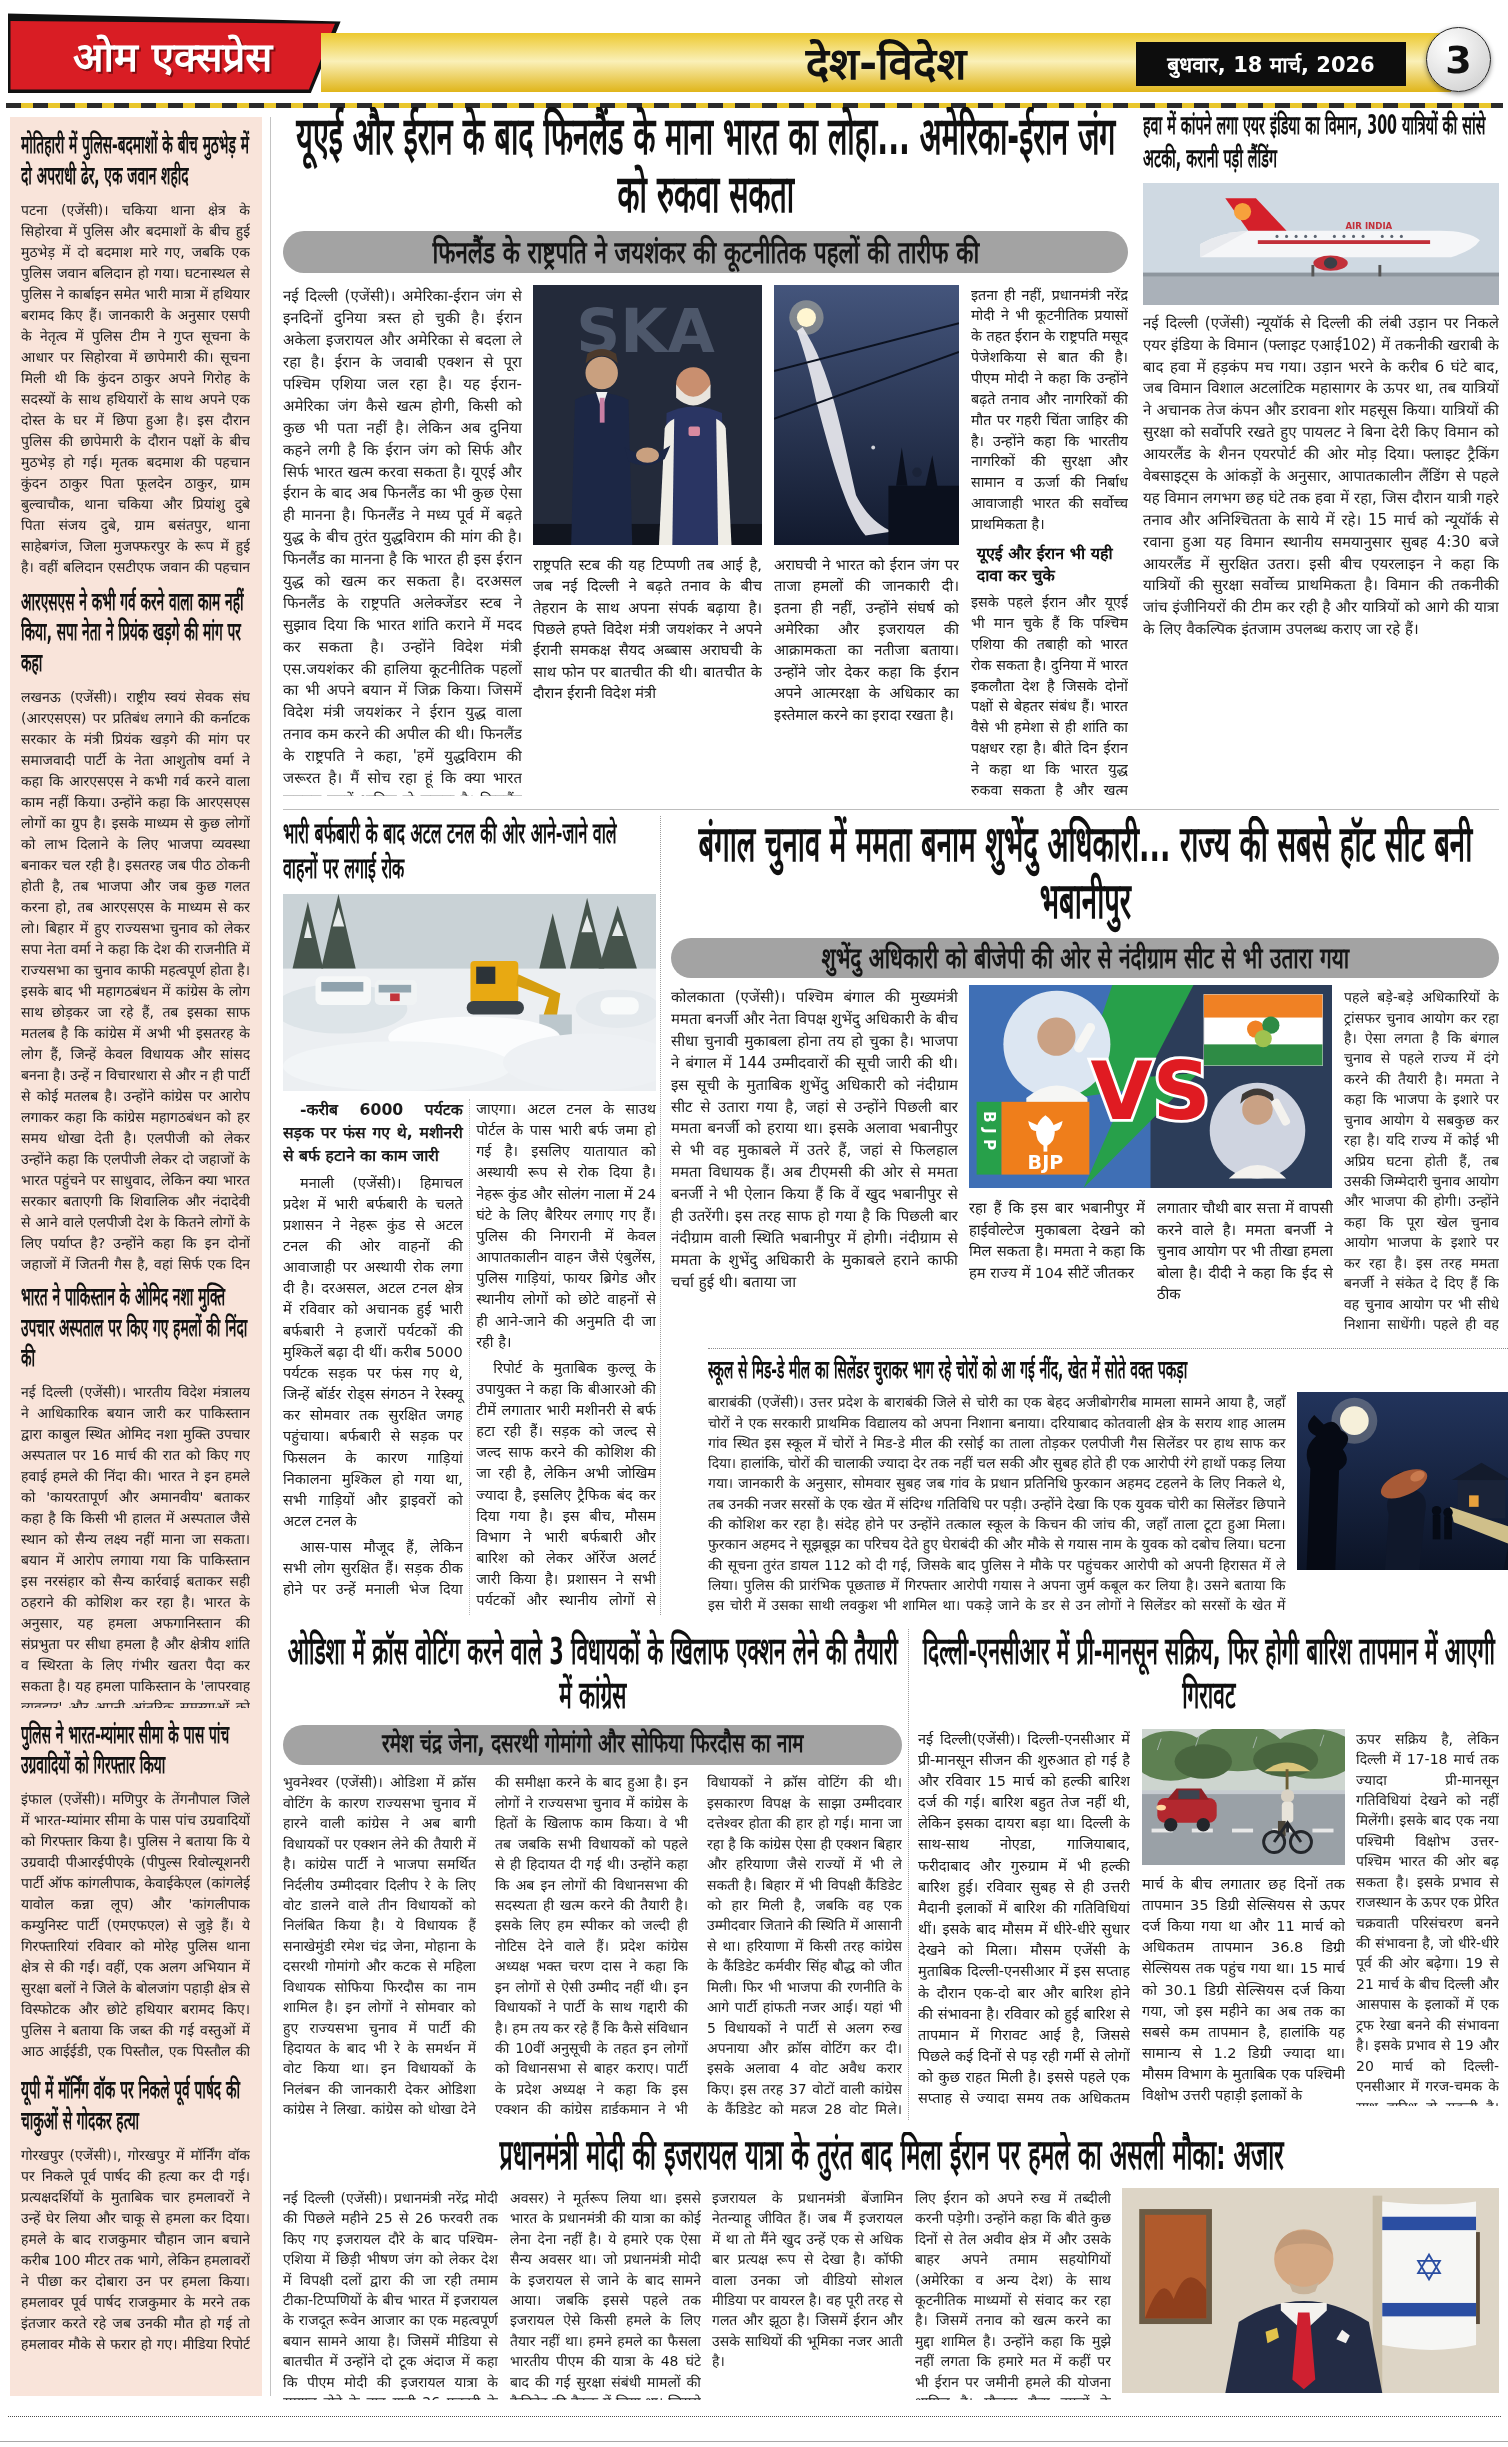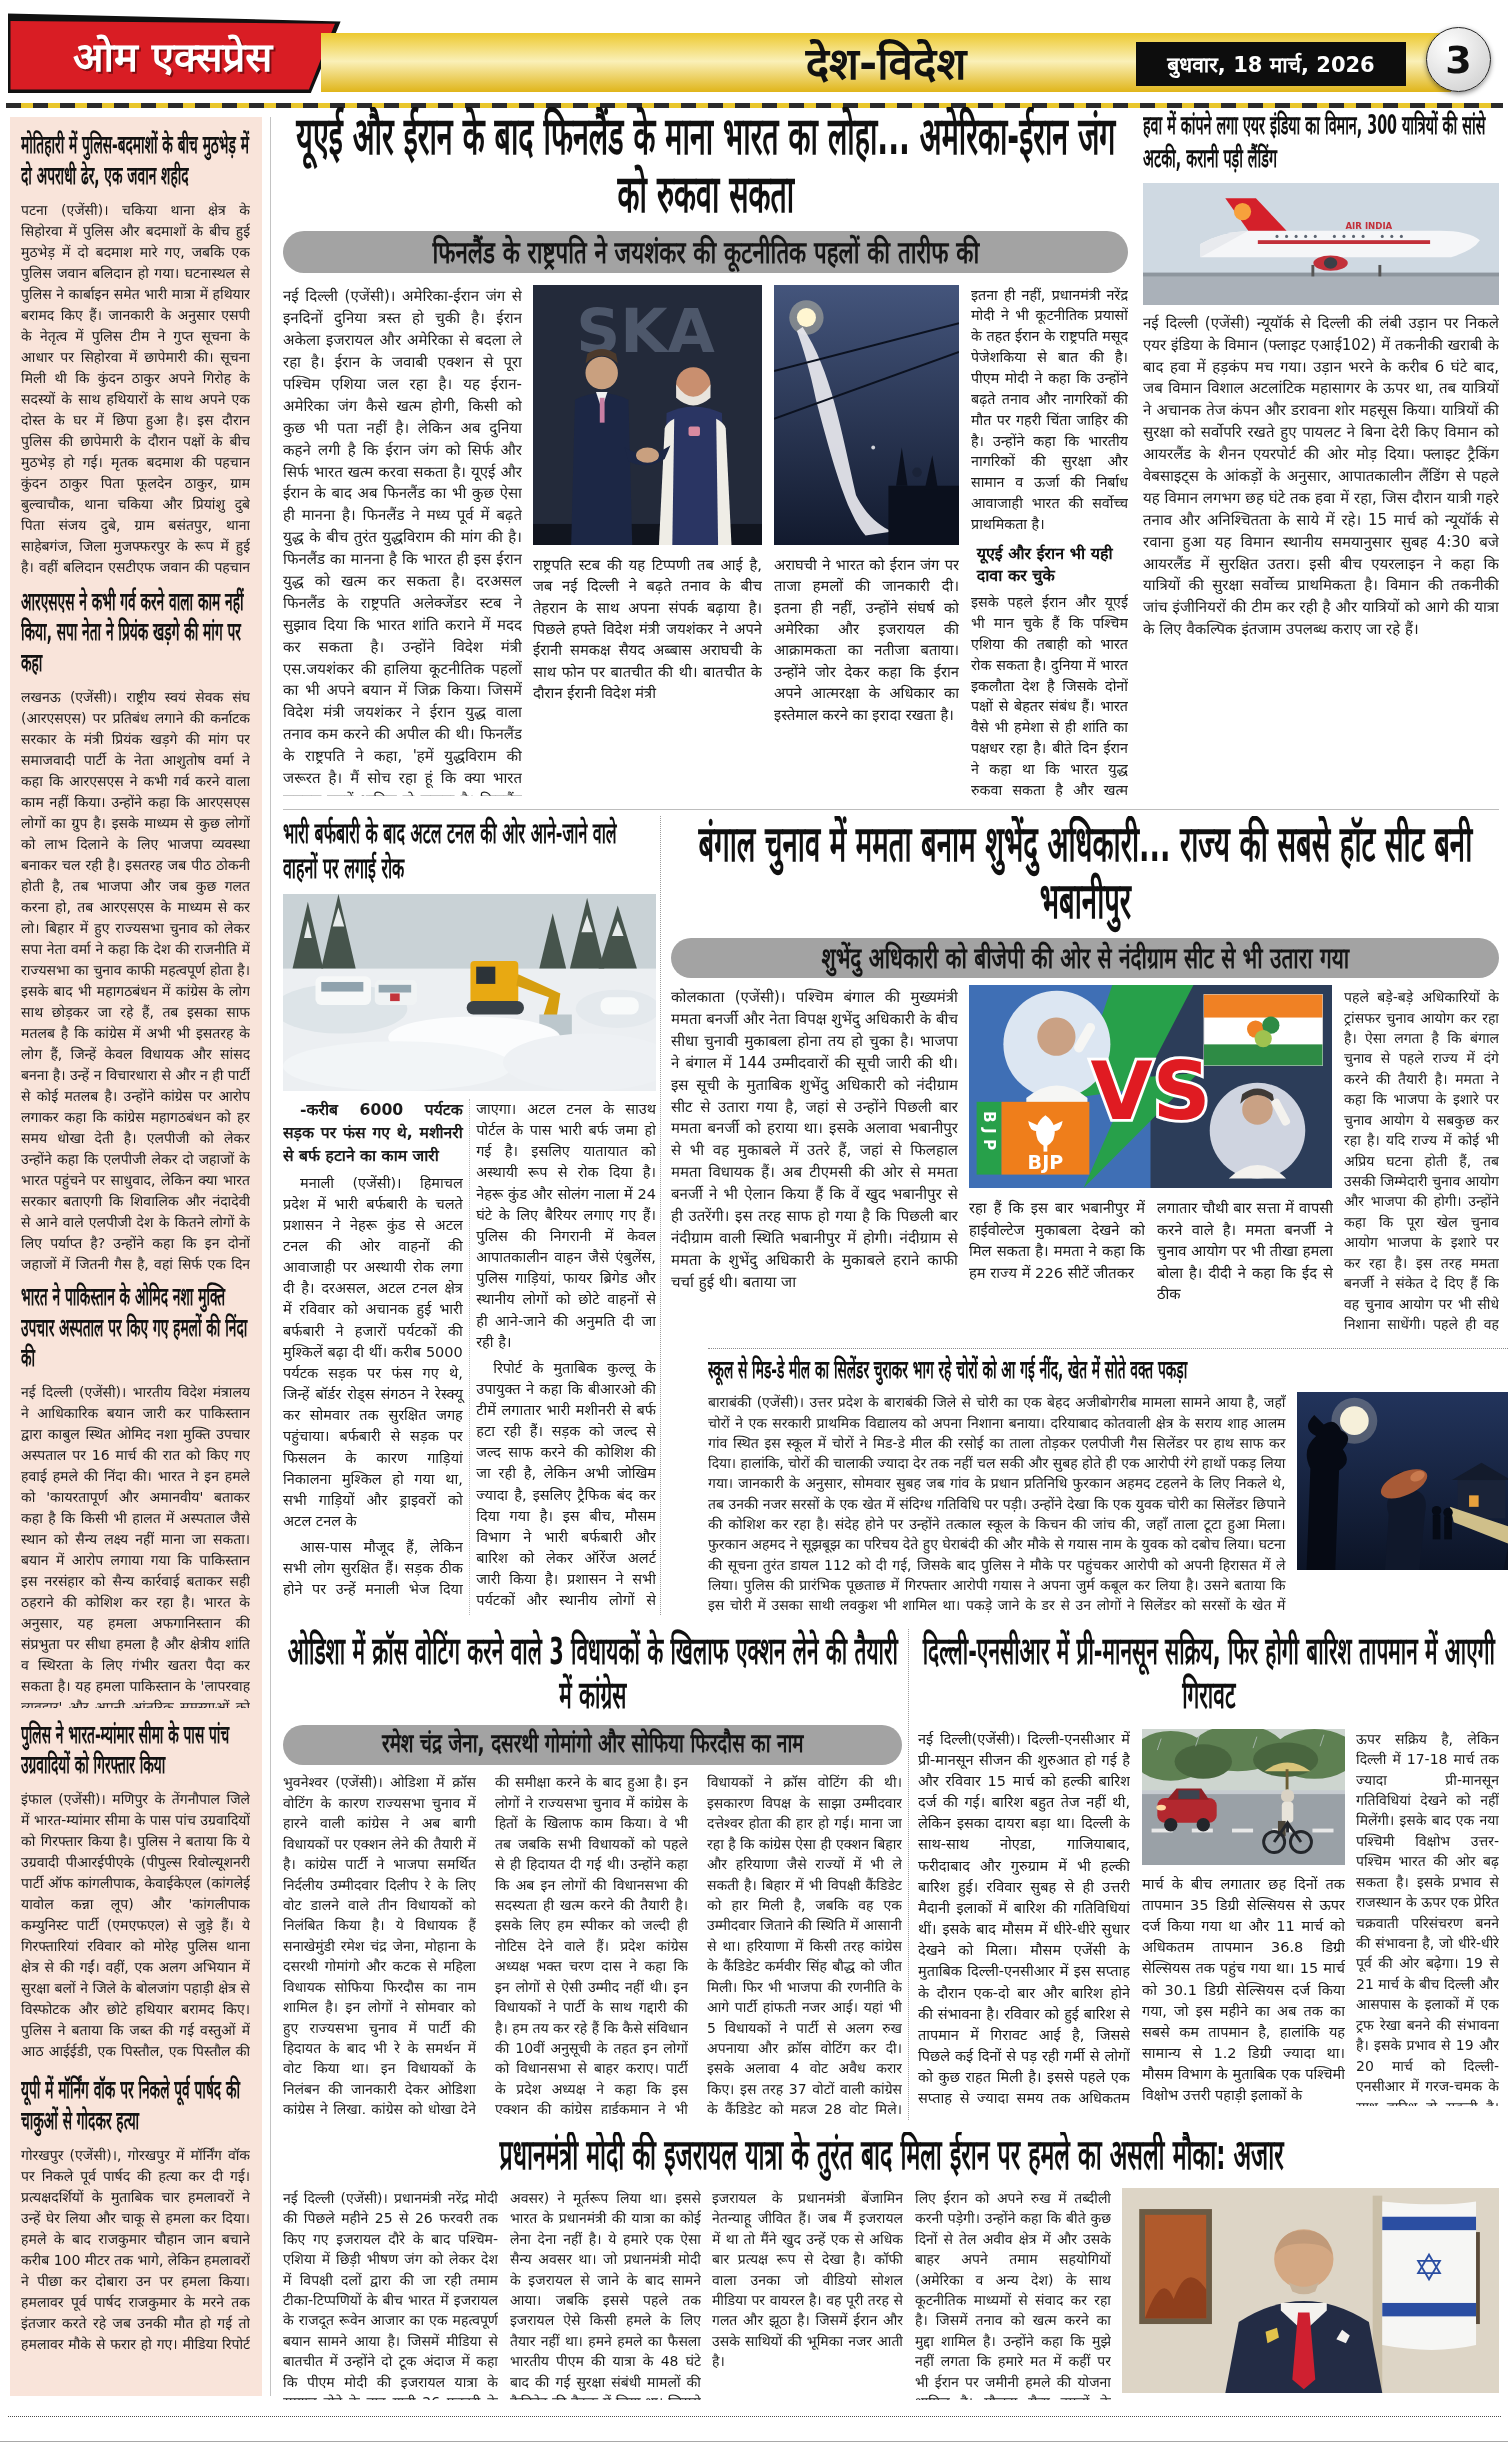--- a/index.html
+++ b/index.html
@@ -248,21 +248,21 @@
           <circle cx="300" cy="46" r="9" fill="#f08124"></circle>
             <circle cx="316" cy="42" r="9" fill="#2e8b45"></circle>
             <circle cx="308" cy="56" r="9" fill="#9fc24f"></circle>
           <circle cx="302" cy="152" r="50" fill="#cfd4e0"></circle>
           <circle cx="302" cy="130" r="16" fill="#c9a184"></circle>
           <path d="M284 124 q18 -18 36 0 l-2 -10 q-16 -12 -32 0 z" fill="#3f3a36"></path>
           <path d="M272 202 q30 -28 60 0 z" fill="#f4f2ee"></path>
           <rect x="322" y="118" width="9" height="30" rx="4" transform="rotate(-28 326 133)" fill="#f4f2ee"></rect>
         </svg>
       </div>
-      <p class="abs bd jt" style="left:298px;top:212px;width:176px;height:134px;font-size:14.7px;">रहा हैं कि इस बार भबानीपुर में हाईवोल्टेज मुकाबला देखने को मिल सकता है। ममता ने कहा कि हम राज्य में 226 सीटें जीतकर</p>
+      <p class="abs bd jt" style="left:298px;top:212px;width:176px;height:134px;font-size:14.7px;">रहा हैं कि इस बार भबानीपुर में हाईवोल्टेज मुकाबला देखने को मिल सकता है। ममता ने कहा कि हम राज्य में 104 सीटें जीतकर</p>
       <p class="abs bd jt" style="left:486px;top:212px;width:176px;height:134px;font-size:14.7px;">लगातार चौथी बार सत्ता में वापसी करने वाले है। ममता बनर्जी ने चुनाव आयोग पर भी तीखा हमला बोला है। दीदी ने कहा कि ईद से ठीक</p>
       <p class="abs bd jt" style="left:673px;top:1.9px;width:155px;height:344px;font-size:14px;">पहले बड़े-बड़े अधिकारियों के ट्रांसफर चुनाव आयोग कर रहा है। ऐसा लगता है कि बंगाल चुनाव से पहले राज्य में दंगे करने की तैयारी है। ममता ने कहा कि भाजपा के इशारे पर चुनाव आयोग ये सबकुछ कर रहा है। यदि राज्य में कोई भी अप्रिय घटना होती हैं, तब उसकी जिम्मेदारी चुनाव आयोग और भाजपा की होगी। उन्होंने कहा कि पूरा खेल चुनाव आयोग भाजपा के इशारे पर कर रहा है। इस तरह ममता बनर्जी ने संकेत दे दिए हैं कि वह चुनाव आयोग पर भी सीधे निशाना साधेंगी। पहले ही वह एसआईआर को लेकर इलेक्शन कमिशन को टारगेट करती रही हैं। बता दें कि 2021 के विधानसभा चुनाव में भाजपा और टीएमसी के बीच हाईवोल्टेज मुकाबला हुआ था।</p>
     </div>
   </section>
 
   <section class="abs" style="left:708px;top:1348px;width:828px;height:268px;overflow:hidden;border-top:1.9px dotted #8a8a8a;padding-top:5.7px;box-sizing:border-box;">
     <h2 class="hd condH" style="font-size:25px;line-height:1.2;white-space:nowrap;">स्कूल से मिड-डे मील का सिलेंडर चुराकर भाग रहे चोरों को आ गई नींद, खेत में सोते वक्त पकड़ा</h2>
     <div style="margin-top:7.6px;">
       <div class="photo" style="float:right;width:239px;height:178px;margin:0 0 5.7px 11.5px;">
         <svg viewBox="0 0 250 186" preserveAspectRatio="none">

